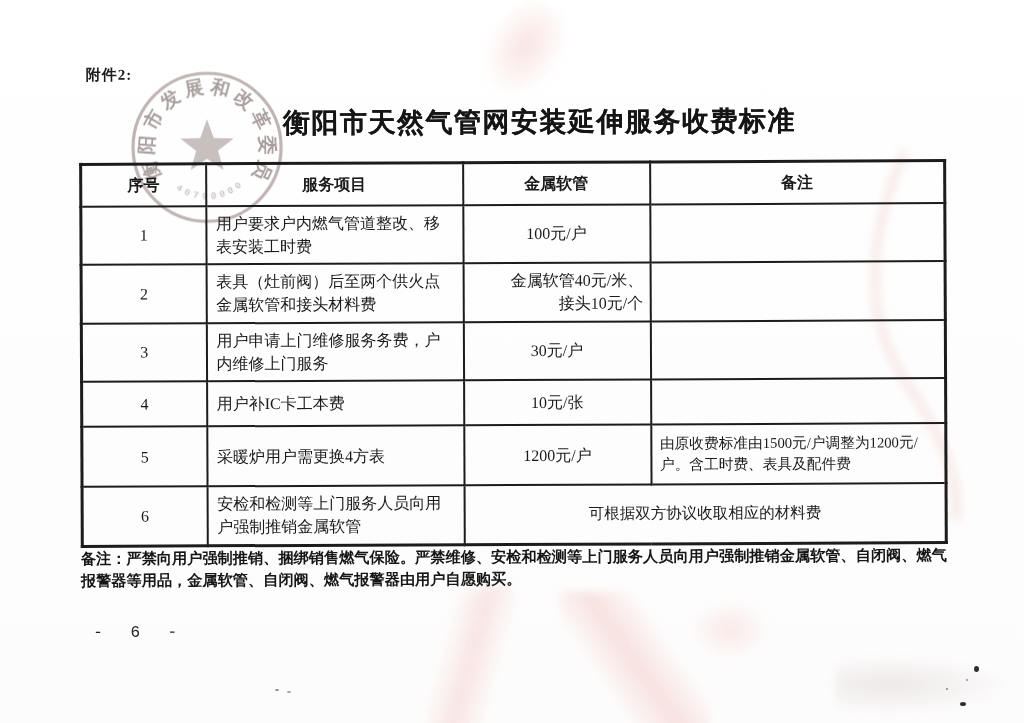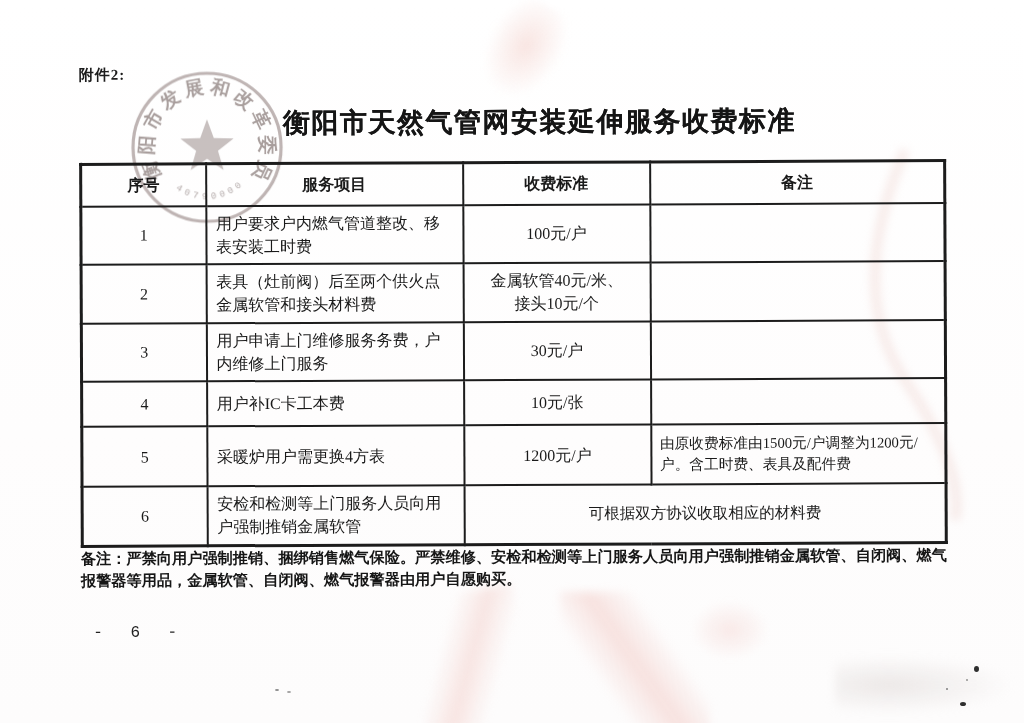--- a/index.html
+++ b/index.html
@@ -13,21 +13,21 @@
   .page {
     position: absolute; inset: 0;
     background: linear-gradient(180deg, #ffffff 0%, #fefdfd 60%, #fdfcfc 100%);
   }
   .doc {
     position: absolute; inset: 0;
     transform: rotate(-0.25deg);
     transform-origin: 50% 50%;
   }
   .attachment {
-    position: absolute; left: 80px; top: 64px;
+    position: absolute; left: 87px; top: 64px;
     font-size: 15px; font-weight: bold; letter-spacing: 1px;
   }
   .title {
     position: absolute; left: 284px; top: 104px;
     font-size: 27px; font-weight: bold; letter-spacing: 1.5px;
     font-family: "Liberation Sans", "DejaVu Sans", sans-serif;
     color: #151515;
     text-shadow: 0 0 0.6px #333;
   }
   .fee-table {
@@ -52,21 +52,21 @@
   .td-fee { text-align: center; padding: 4px 6px; }
   .td-rem { text-align: left; padding: 4px 8px; font-size: 14.7px; line-height: 1.55; }
   .td-merged { text-align: center; font-size: 15.5px; }
   .r-head { height: 42px; }
   .r-1 { height: 56px; }
   .r-2 { height: 59px; }
   .r-3 { height: 55px; }
   .r-4 { height: 45px; }
   .r-5 { height: 60px; }
   .r-6 { height: 57px; }
-  .fee-line { display: block; }
+  .fee-line { display: block; text-align: right; }
   .footnote {
     position: absolute; left: 80px; top: 546px; width: 866px;
     font-size: 15.2px; line-height: 1.42; font-weight: 600;
     text-align: justify; color: #161616;
   }
   .page-number {
     position: absolute; left: 92px; top: 622px;
     font-size: 16px; letter-spacing: 9px;
     font-family: "Liberation Mono", "DejaVu Sans Mono", monospace;
     color: #222;
@@ -157,21 +157,21 @@
       <colgroup>
           <col class="c-no">
           <col class="c-item">
           <col class="c-fee">
           <col class="c-rem">
         </colgroup>
       <tbody>
           <tr class="r-head">
         <th>序号</th>
         <th>服务项目</th>
-        <th>收费标准</th>
+        <th>金属软管</th>
         <th>备注</th>
       </tr>
       <tr class="r-1">
         <td class="td-no">1</td>
         <td class="td-item">用户要求户内燃气管道整改、移表安装工时费</td>
         <td class="td-fee">100元/户</td>
         <td class="td-rem"></td>
       </tr>
       <tr class="r-2">
         <td class="td-no">2</td>

